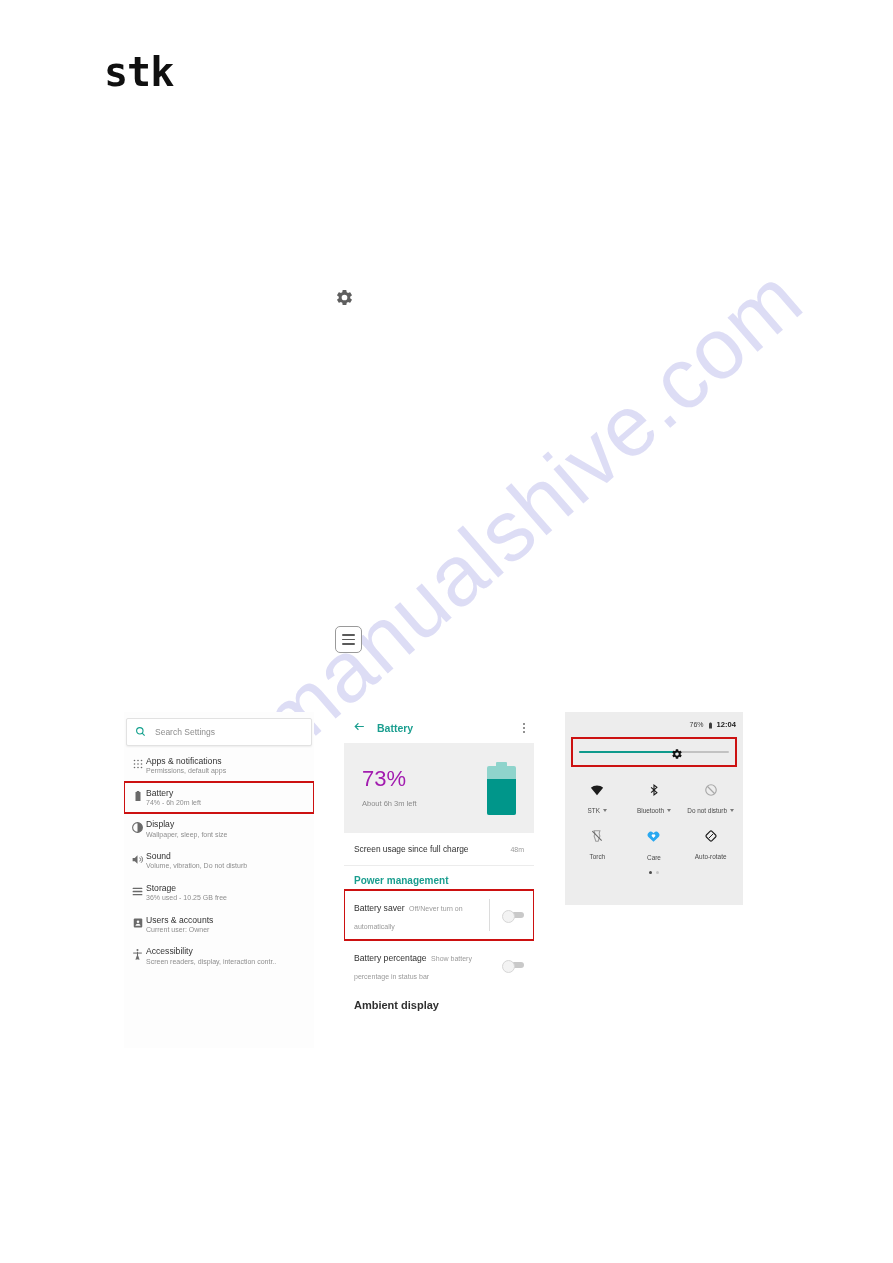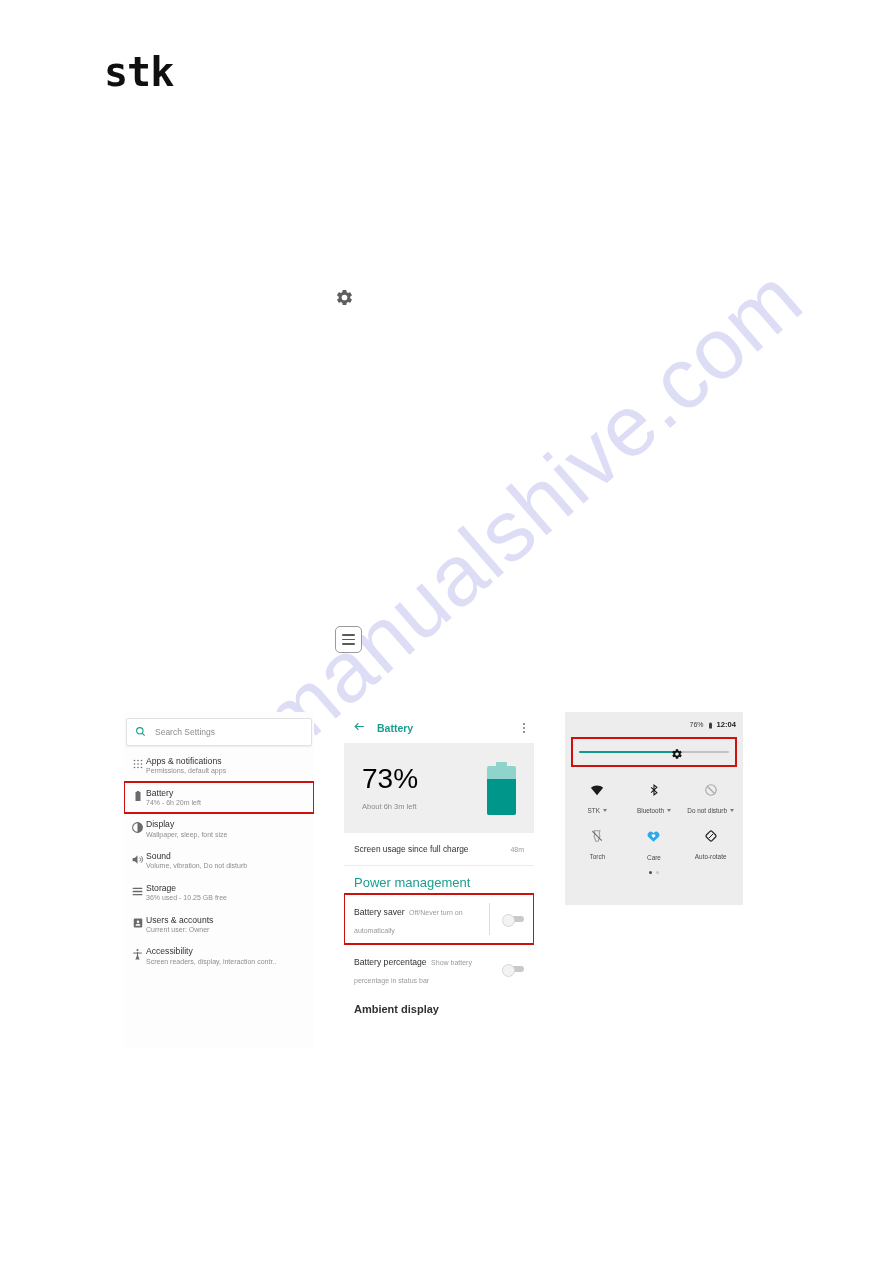--- a/index.html
+++ b/index.html
@@ -62,32 +62,32 @@
     position:absolute;left:344px;top:712px;width:190px;height:336px;
     background:#ffffff;overflow:hidden;
   }
   .bat-appbar{height:31px;display:flex;align-items:center;gap:11px;padding:0 9px;background:#fff;}
   .bat-appbar .title{font-size:10.5px;color:#1a9e8f;font-weight:700;}
   .bat-appbar .spacer{flex:1;}
   .dots3{display:flex;flex-direction:column;gap:2px;align-items:center;}
   .dots3 i{width:2px;height:2px;border-radius:50%;background:#6e6e6e;display:block;}
   .bat-hero{background:#efefef;height:90px;display:flex;align-items:center;padding:0 18px;}
   .bat-hero .left{flex:1;}
-  .bat-hero .pct{font-size:28px;color:#000000;line-height:1;font-weight:400;}
+  .bat-hero .pct{font-size:22px;color:#a21caf;line-height:1;font-weight:400;}
   .bat-hero .sub{font-size:7.5px;color:#8b8b8b;margin-top:9px;}
   .batt-glyph{width:29px;height:53px;position:relative;}
   .batt-glyph .cap{position:absolute;left:9px;top:0;width:11px;height:5px;background:#8fd4cc;border-radius:1px 1px 0 0;}
   .batt-glyph .body{position:absolute;left:0;top:4px;width:29px;height:49px;border-radius:2px;background:#8fd4cc;overflow:hidden;}
   .batt-glyph .fill{position:absolute;left:0;bottom:0;width:100%;background:#00968a;}
   .bat-info{padding:0 10px;}
   .bat-info .ln{display:flex;align-items:baseline;justify-content:space-between;padding:11px 0;}
   .bat-info .k{font-size:8.4px;color:#303030;}
   .bat-info .v{font-size:7px;color:#9a9a9a;white-space:nowrap;padding-left:5px;}
   .bat-sep{height:1px;background:#ececec;margin:0 0 0 0;}
-  .pm-head{font-size:13px;color:#1a9e8f;font-weight:400;padding:9px 10px 4px 10px;}
+  .pm-head{font-size:10px;color:#1a9e8f;font-weight:700;padding:9px 10px 4px 10px;}
   .tog-row{display:flex;align-items:center;padding:7px 10px;gap:6px;position:relative;}
   .tog-row .tx{flex:1;}
   .tog-row .t1{font-size:8.6px;color:#303030;line-height:1.25;}
   .tog-row .t2{font-size:7px;color:#9a9a9a;line-height:1.3;margin-top:1px;}
   .tog-row.hl{outline:2px solid #cc1111;outline-offset:-1px;}
   .divider-v{width:1px;align-self:stretch;background:#dcdcdc;margin:2px 6px 2px 0;}
   .switch{width:22px;height:10px;position:relative;flex:0 0 auto;}
   .switch .track{position:absolute;right:0;top:2px;width:17px;height:6px;border-radius:3px;background:#c9c9c9;}
   .switch .knob{position:absolute;left:0;top:0;width:11px;height:11px;border-radius:50%;background:#f3f3f3;border:1px solid #d6d6d6;}
   .amb{font-size:11px;color:#303030;padding:9px 10px 0 10px;font-weight:bold;}

